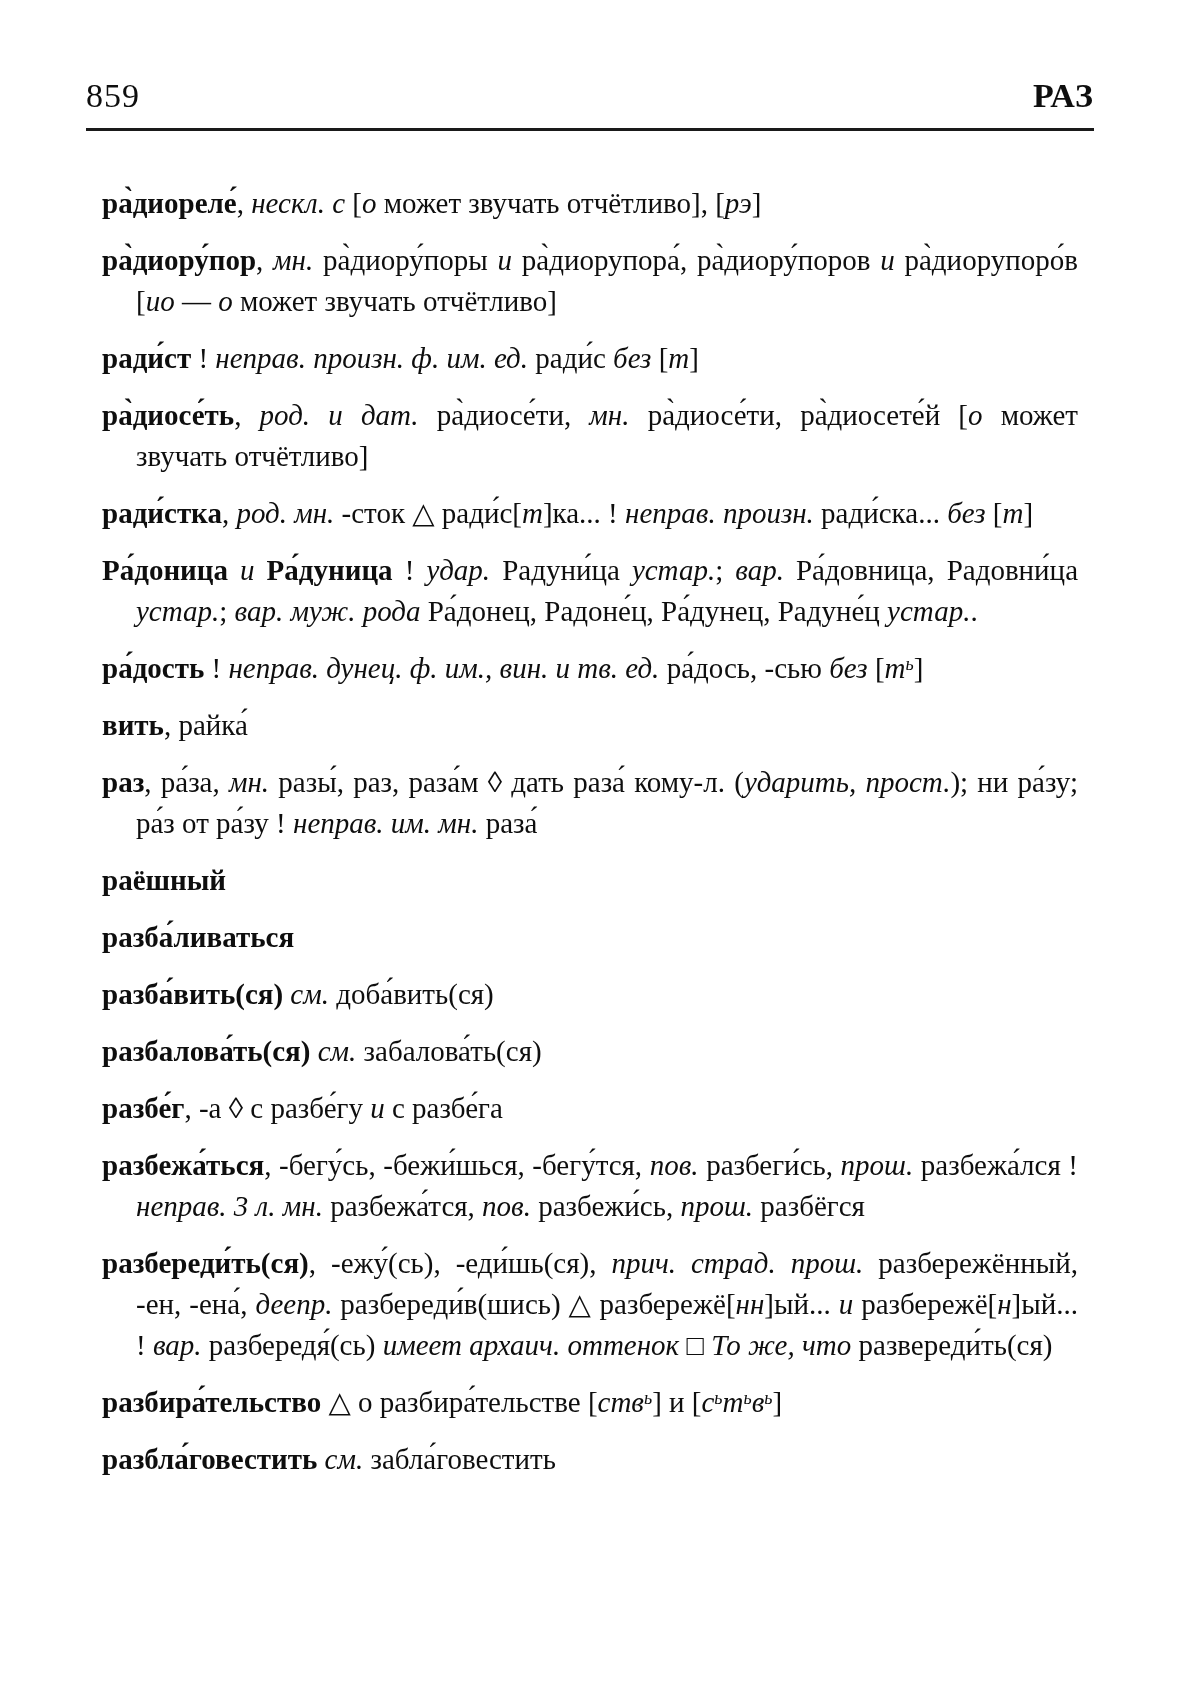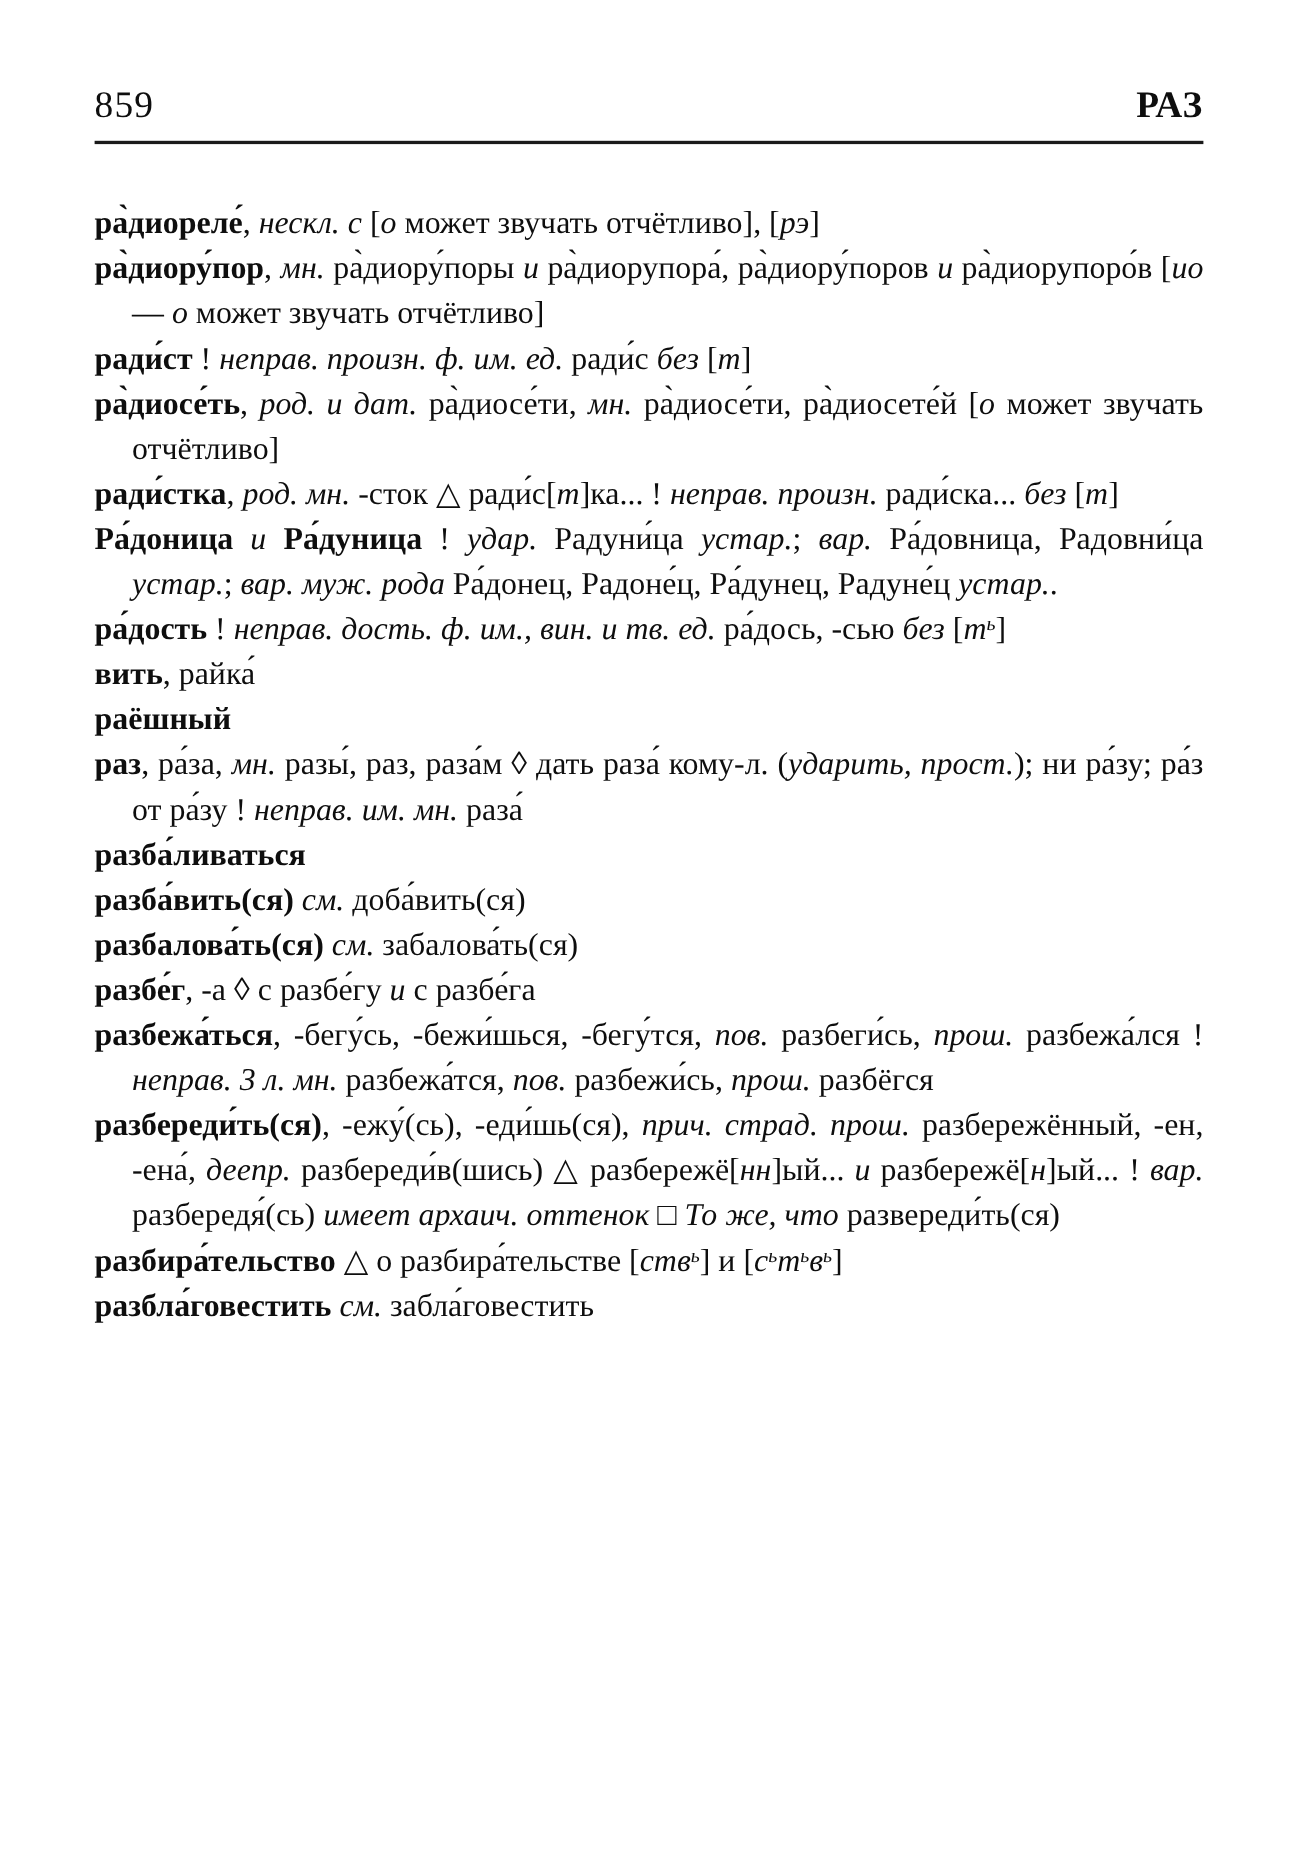--- a/index.html
+++ b/index.html
@@ -41,21 +41,21 @@
     border-top: 3px solid #1a1a1a;
     height: 0;
   }
   .entries {
     margin-top: 52px;
     font-size: 29px;
     line-height: 41px;
     text-align: justify;
   }
   .entry {
-    margin: 0;
+    margin: 16px;
     padding-left: 34px;
     text-indent: -34px;
   }
   .seg-b { font-weight: 700; }
   .seg-i { font-style: italic; }
   .seg-n { }
   .seg-supi {
     font-style: italic;
     font-size: 0.62em;
     vertical-align: 0.45em;
@@ -71,24 +71,24 @@
     <span class="running-head">РАЗ</span>
   </div>
   <hr class="header-rule">
   <div class="entries" id="entries">
       <p class="entry"><span class="seg-b">ра̀диореле́</span><span class="seg-n">, </span><span class="seg-i">нескл. с</span><span class="seg-n"> [</span><span class="seg-i">о</span><span class="seg-n"> может звучать отчётливо], [</span><span class="seg-i">рэ</span><span class="seg-n">]</span></p>
       <p class="entry"><span class="seg-b">ра̀диору́пор</span><span class="seg-n">, </span><span class="seg-i">мн.</span><span class="seg-n"> ра̀диору́поры </span><span class="seg-i">и</span><span class="seg-n"> ра̀диорупора́, ра̀диору́поров </span><span class="seg-i">и</span><span class="seg-n"> ра̀диорупоро́в [</span><span class="seg-i">ио</span><span class="seg-n"> — </span><span class="seg-i">о</span><span class="seg-n"> может звучать отчётливо]</span></p>
       <p class="entry"><span class="seg-b">ради́ст</span><span class="seg-n"> ! </span><span class="seg-i">неправ. произн. ф. им. ед.</span><span class="seg-n"> ради́с </span><span class="seg-i">без</span><span class="seg-n"> [</span><span class="seg-i">т</span><span class="seg-n">]</span></p>
       <p class="entry"><span class="seg-b">ра̀диосе́ть</span><span class="seg-n">, </span><span class="seg-i">род. и дат.</span><span class="seg-n"> ра̀диосе́ти, </span><span class="seg-i">мн.</span><span class="seg-n"> ра̀диосе́ти, ра̀диосете́й [</span><span class="seg-i">о</span><span class="seg-n"> может звучать отчётливо]</span></p>
       <p class="entry"><span class="seg-b">ради́стка</span><span class="seg-n">, </span><span class="seg-i">род. мн.</span><span class="seg-n"> -сток △ ради́с[</span><span class="seg-i">т</span><span class="seg-n">]ка... ! </span><span class="seg-i">неправ. произн.</span><span class="seg-n"> ради́ска... </span><span class="seg-i">без</span><span class="seg-n"> [</span><span class="seg-i">т</span><span class="seg-n">]</span></p>
       <p class="entry"><span class="seg-b">Ра́доница</span><span class="seg-i"> и </span><span class="seg-b">Ра́дуница</span><span class="seg-n"> ! </span><span class="seg-i">удар.</span><span class="seg-n"> Радуни́ца </span><span class="seg-i">устар.</span><span class="seg-n">; </span><span class="seg-i">вар.</span><span class="seg-n"> Ра́довница, Радовни́ца </span><span class="seg-i">устар.</span><span class="seg-n">; </span><span class="seg-i">вар. муж. рода</span><span class="seg-n"> Ра́донец, Радоне́ц, Ра́дунец, Радуне́ц </span><span class="seg-i">устар.</span><span class="seg-n">.</span></p>
-      <p class="entry"><span class="seg-b">ра́дость</span><span class="seg-n"> ! </span><span class="seg-i">неправ. дость. ф. им., вин. и тв. ед.</span><span class="seg-n"> ра́дось, -сью </span><span class="seg-i">без</span><span class="seg-n"> [</span><span class="seg-i">т</span><span class="seg-supi">ь</span><span class="seg-n">]</span></p>
+      <p class="entry"><span class="seg-b">ра́дость</span><span class="seg-n"> ! </span><span class="seg-i">неправ. дунец. ф. им., вин. и тв. ед.</span><span class="seg-n"> ра́дось, -сью </span><span class="seg-i">без</span><span class="seg-n"> [</span><span class="seg-i">т</span><span class="seg-supi">ь</span><span class="seg-n">]</span></p>
       <p class="entry"><span class="seg-b">вить</span><span class="seg-n">, райка́</span></p>
+      <p class="entry"><span class="seg-b">раз</span><span class="seg-n">, ра́за, </span><span class="seg-i">мн.</span><span class="seg-n"> разы́, раз, раза́м ◊ дать раза́ кому-л. (</span><span class="seg-i">ударить, прост.</span><span class="seg-n">); ни ра́зу; ра́з от ра́зу ! </span><span class="seg-i">неправ. им. мн.</span><span class="seg-n"> раза́</span></p>
       <p class="entry"><span class="seg-b">раёшный</span></p>
-      <p class="entry"><span class="seg-b">раз</span><span class="seg-n">, ра́за, </span><span class="seg-i">мн.</span><span class="seg-n"> разы́, раз, раза́м ◊ дать раза́ кому-л. (</span><span class="seg-i">ударить, прост.</span><span class="seg-n">); ни ра́зу; ра́з от ра́зу ! </span><span class="seg-i">неправ. им. мн.</span><span class="seg-n"> раза́</span></p>
       <p class="entry"><span class="seg-b">разба́ливаться</span></p>
       <p class="entry"><span class="seg-b">разба́вить(ся)</span><span class="seg-n"> </span><span class="seg-i">см.</span><span class="seg-n"> доба́вить(ся)</span></p>
       <p class="entry"><span class="seg-b">разбалова́ть(ся)</span><span class="seg-n"> </span><span class="seg-i">см.</span><span class="seg-n"> забалова́ть(ся)</span></p>
       <p class="entry"><span class="seg-b">разбе́г</span><span class="seg-n">, -а ◊ с разбе́гу </span><span class="seg-i">и</span><span class="seg-n"> с разбе́га</span></p>
       <p class="entry"><span class="seg-b">разбежа́ться</span><span class="seg-n">, -бегу́сь, -бежи́шься, -бегу́тся, </span><span class="seg-i">пов.</span><span class="seg-n"> разбеги́сь, </span><span class="seg-i">прош.</span><span class="seg-n"> разбежа́лся ! </span><span class="seg-i">неправ. 3 л. мн.</span><span class="seg-n"> разбежа́тся, </span><span class="seg-i">пов.</span><span class="seg-n"> разбежи́сь, </span><span class="seg-i">прош.</span><span class="seg-n"> разбёгся</span></p>
       <p class="entry"><span class="seg-b">разбереди́ть(ся)</span><span class="seg-n">, -ежу́(сь), -еди́шь(ся), </span><span class="seg-i">прич. страд. прош.</span><span class="seg-n"> разбережённый, -ен, -ена́, </span><span class="seg-i">деепр.</span><span class="seg-n"> разбереди́в(шись) △ разбережё[</span><span class="seg-i">нн</span><span class="seg-n">]ый... </span><span class="seg-i">и</span><span class="seg-n"> разбережё[</span><span class="seg-i">н</span><span class="seg-n">]ый... ! </span><span class="seg-i">вар.</span><span class="seg-n"> разбередя́(сь) </span><span class="seg-i">имеет архаич. оттенок</span><span class="seg-n"> □ </span><span class="seg-i">То же, что</span><span class="seg-n"> развереди́ть(ся)</span></p>
       <p class="entry"><span class="seg-b">разбира́тельство</span><span class="seg-n"> △ о разбира́тельстве [</span><span class="seg-i">ств</span><span class="seg-supi">ь</span><span class="seg-n">] и [</span><span class="seg-i">с</span><span class="seg-supi">ь</span><span class="seg-i">т</span><span class="seg-supi">ь</span><span class="seg-i">в</span><span class="seg-supi">ь</span><span class="seg-n">]</span></p>
       <p class="entry"><span class="seg-b">разбла́говестить</span><span class="seg-n"> </span><span class="seg-i">см.</span><span class="seg-n"> забла́говестить</span></p>
     </div>
 </div>

